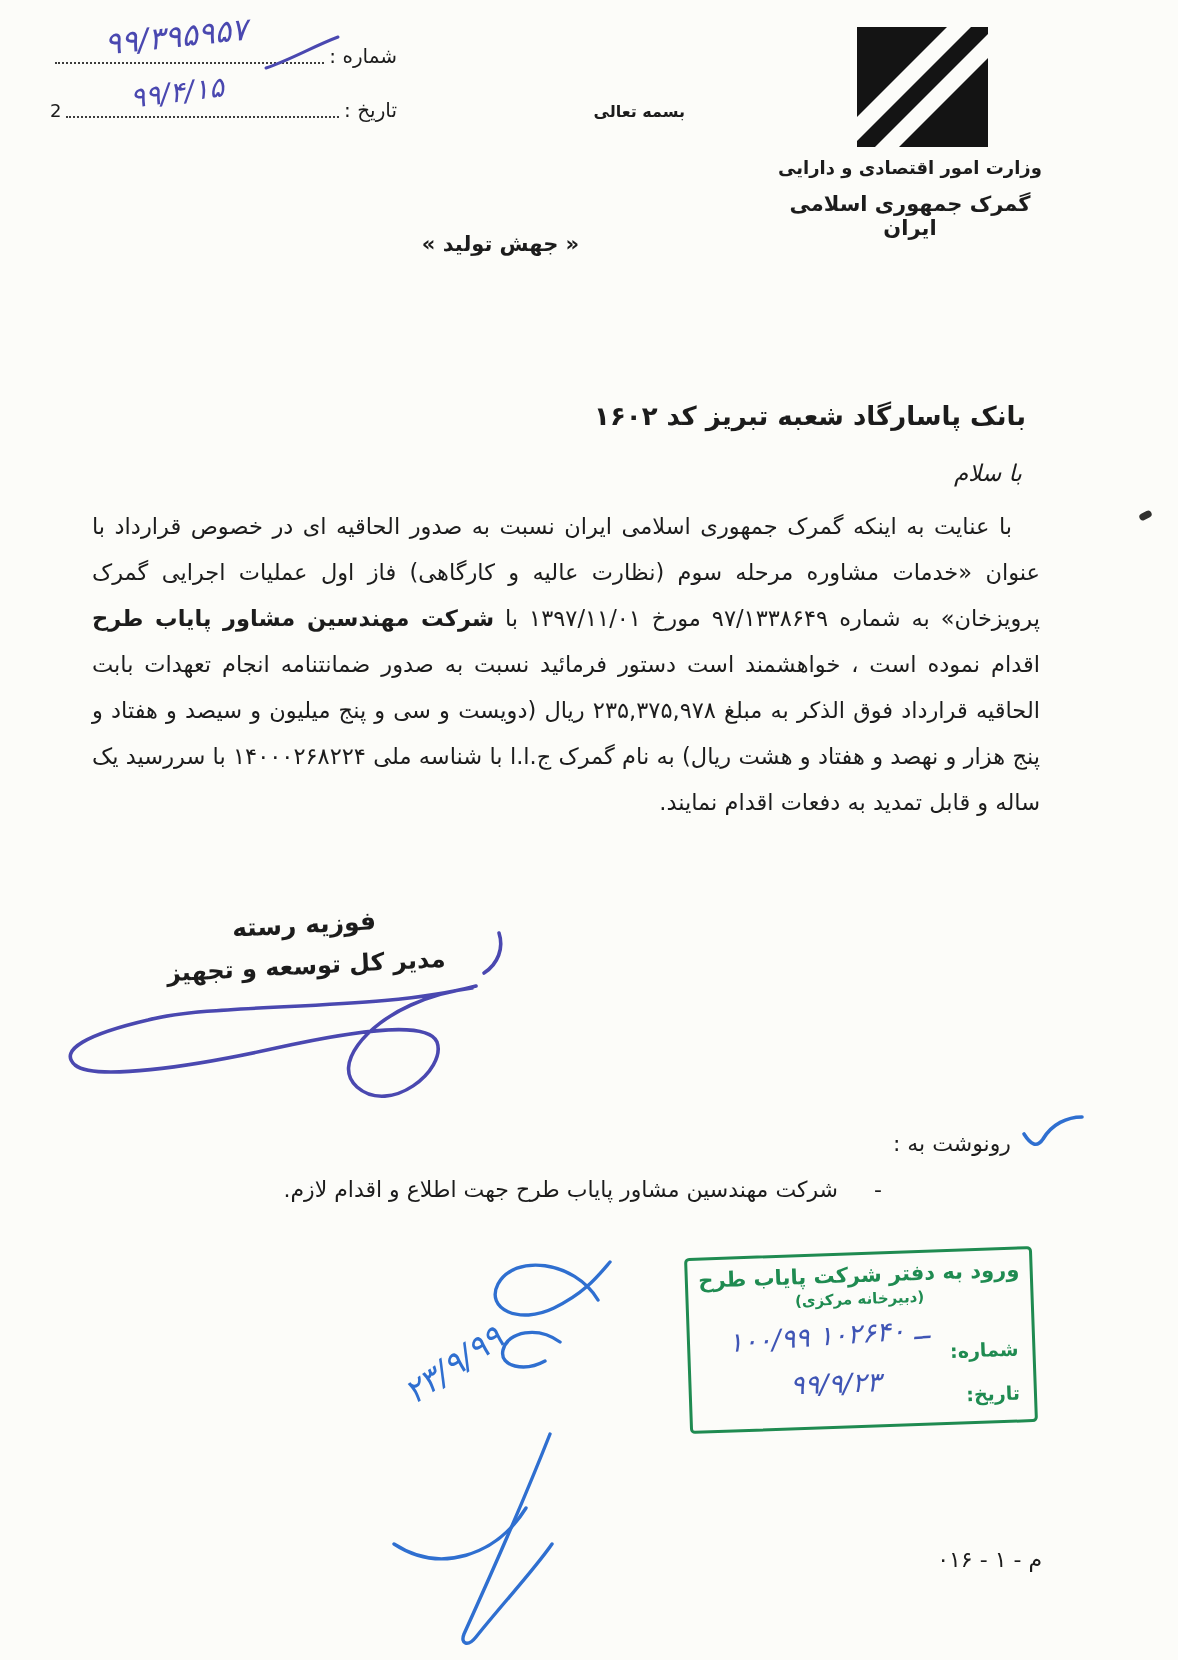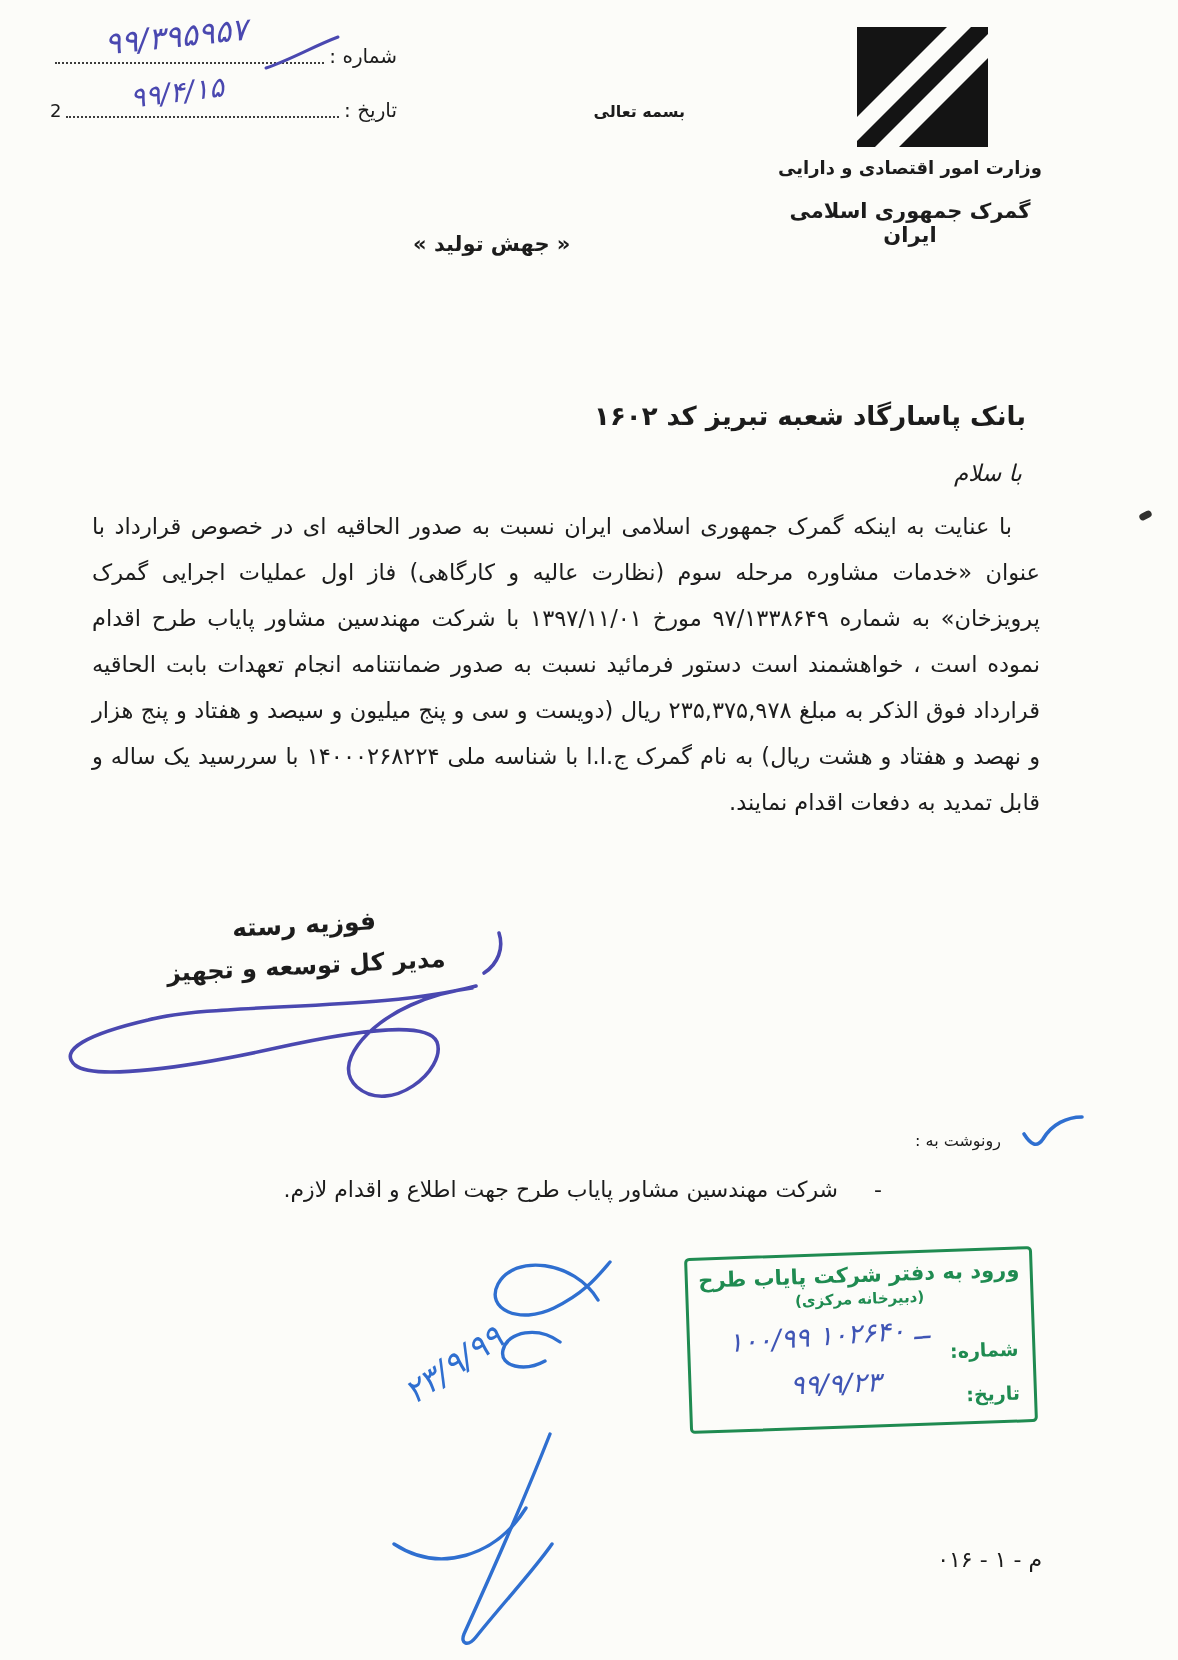--- a/index.html
+++ b/index.html
@@ -20,49 +20,49 @@
   .year-prefix { font-size:18px; padding-bottom:1px; }
 
   .hand { position:absolute; color:#4a48b0; font-style:italic; white-space:nowrap; }
   .hand-number { top:18px; left:36px; width:280px; font-size:31px; text-align:center; transform:rotate(-6deg); direction:ltr; }
   .hand-date   { top:76px; left:62px; width:230px; font-size:28px; text-align:center; transform:rotate(-7deg); direction:ltr; }
   .hand-flourish { position:absolute; top:34px; left:262px; width:80px; height:38px; }
   .hand-flourish path { stroke:#4a48b0; stroke-width:3; fill:none; stroke-linecap:round; }
 
   
   .besmele { position:absolute; top:102px; left:465px; width:220px; text-align:right; font-weight:bold; font-size:16px; }
-  .slogan  { position:absolute; top:232px; left:413px; width:175px; text-align:left; font-weight:bold; font-size:21px; }
+  .slogan  { position:absolute; top:232px; left:413px; width:175px; text-align:center; font-weight:bold; font-size:21px; }
 
   
   .logo { position:absolute; top:25px; right:188px; width:135px; height:124px; }
   .logo svg { width:100%; height:100%; display:block; }
   .org { position:absolute; top:157px; right:118px; width:300px; text-align:center; }
   .org-ministry { font-size:18px; font-weight:bold; }
-  .org-name { font-size:21px; font-weight:bold; margin-top:21px; }
+  .org-name { font-size:21px; font-weight:bold; margin-top:14px; }
 
   
   .recipient  { position:absolute; top:354px; right:152px; font-size:26px; font-weight:bold;margin-top:47px; }
   .salutation { position:absolute; top:460px; right:156px; font-size:23px;font-style:italic; }
   .body {
     position:absolute; top:503px; right:138px; width:948px;
     font-size:22.5px; line-height:46px; text-align:justify; text-indent:28px;
   }
-  .body b { font-weight:normal; }
+  .body b { font-weight:bold; }
 
   
   .signer { position:absolute; top:910px; left:150px; width:310px; text-align:center; transform:rotate(-3deg); }
   .signer-name  { font-size:25px; font-weight:bold; }
   .signer-title { font-size:24px; font-weight:bold; margin-top:13px; }
   .sig-svg { position:absolute; top:928px; left:48px; width:490px; height:195px; }
   .sig-svg path { stroke:#4a48b0; stroke-width:3.6; fill:none; stroke-linecap:round; }
 
   
   .cc-check { position:absolute; top:1113px; right:92px; width:66px; height:40px; }
   .cc-check path { stroke:#2f6fd0; stroke-width:3.6; fill:none; stroke-linecap:round; }
-  .cc-label { position:absolute; top:1131px; right:177px; font-size:16px; }
+  .cc-label { position:absolute; top:1131px; right:167px; font-size:22px; }
   .cc-item-row { position:absolute; top:1177px; right:296px; display:flex; direction:rtl; gap:36px; font-size:22px; }
 
   
   .stamp {
     position:absolute; top:1252px; right:143px; width:348px; height:176px;
     border:3px solid #1f8b51; border-radius:5px; transform:rotate(-2deg); color:#1f8b51;
   }
   .stamp-title { margin-top:8px; text-align:center; font-weight:bold; font-size:21px; }
   .stamp-sub   { text-align:center; font-size:15px; font-weight:bold; margin-top:3px; }
   .stamp-label { position:absolute; right:14px; font-weight:bold; font-size:19px; }

